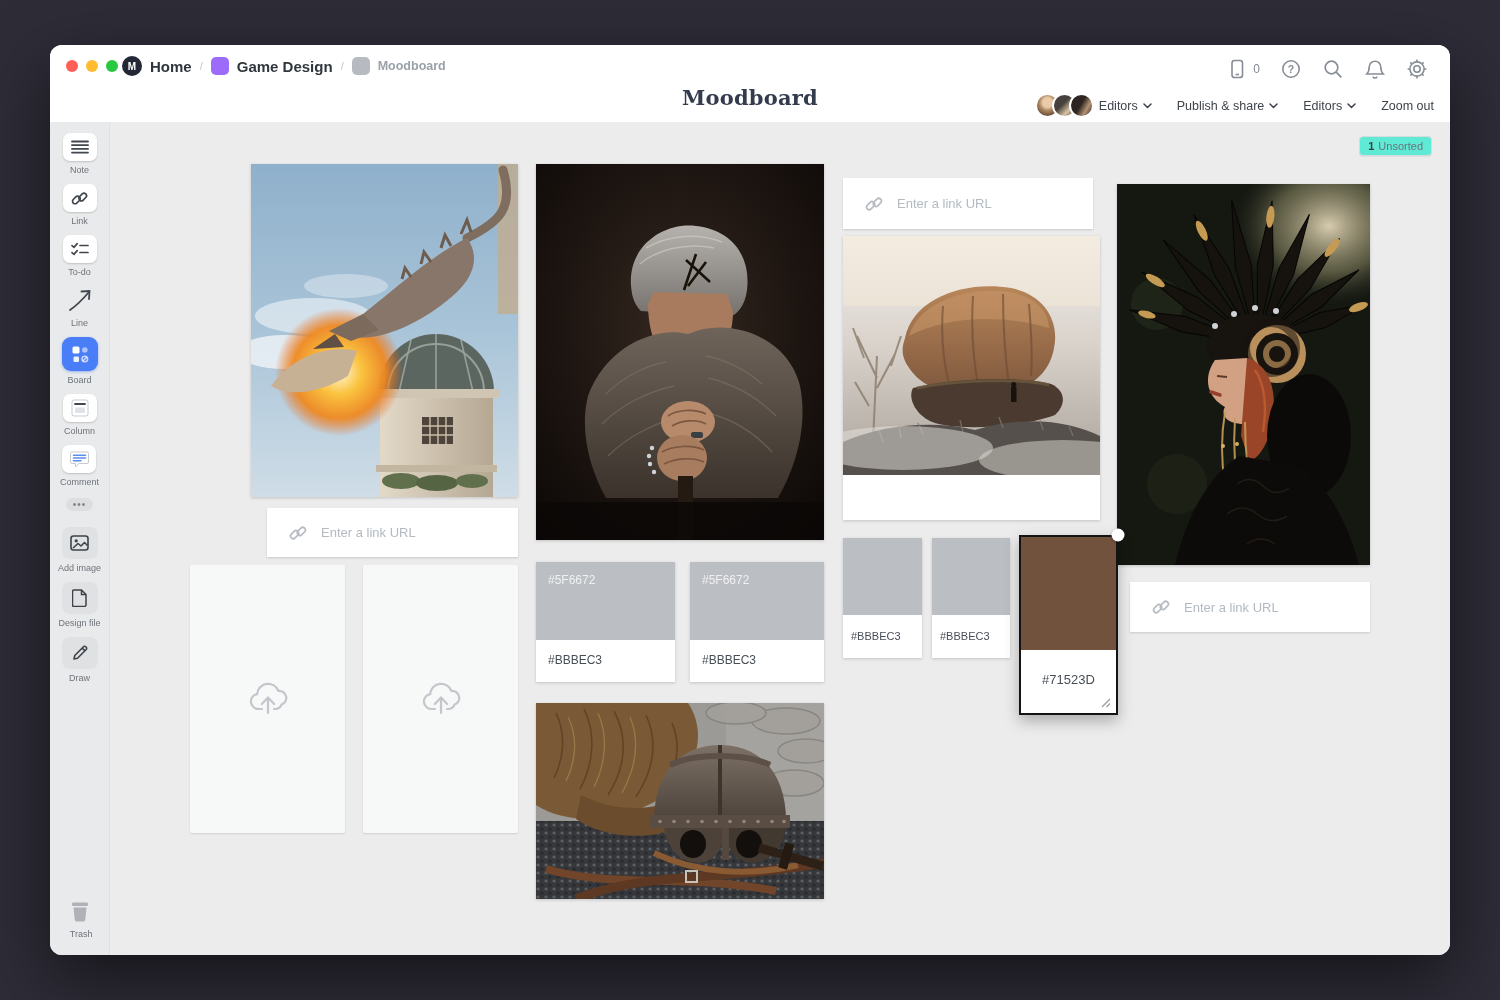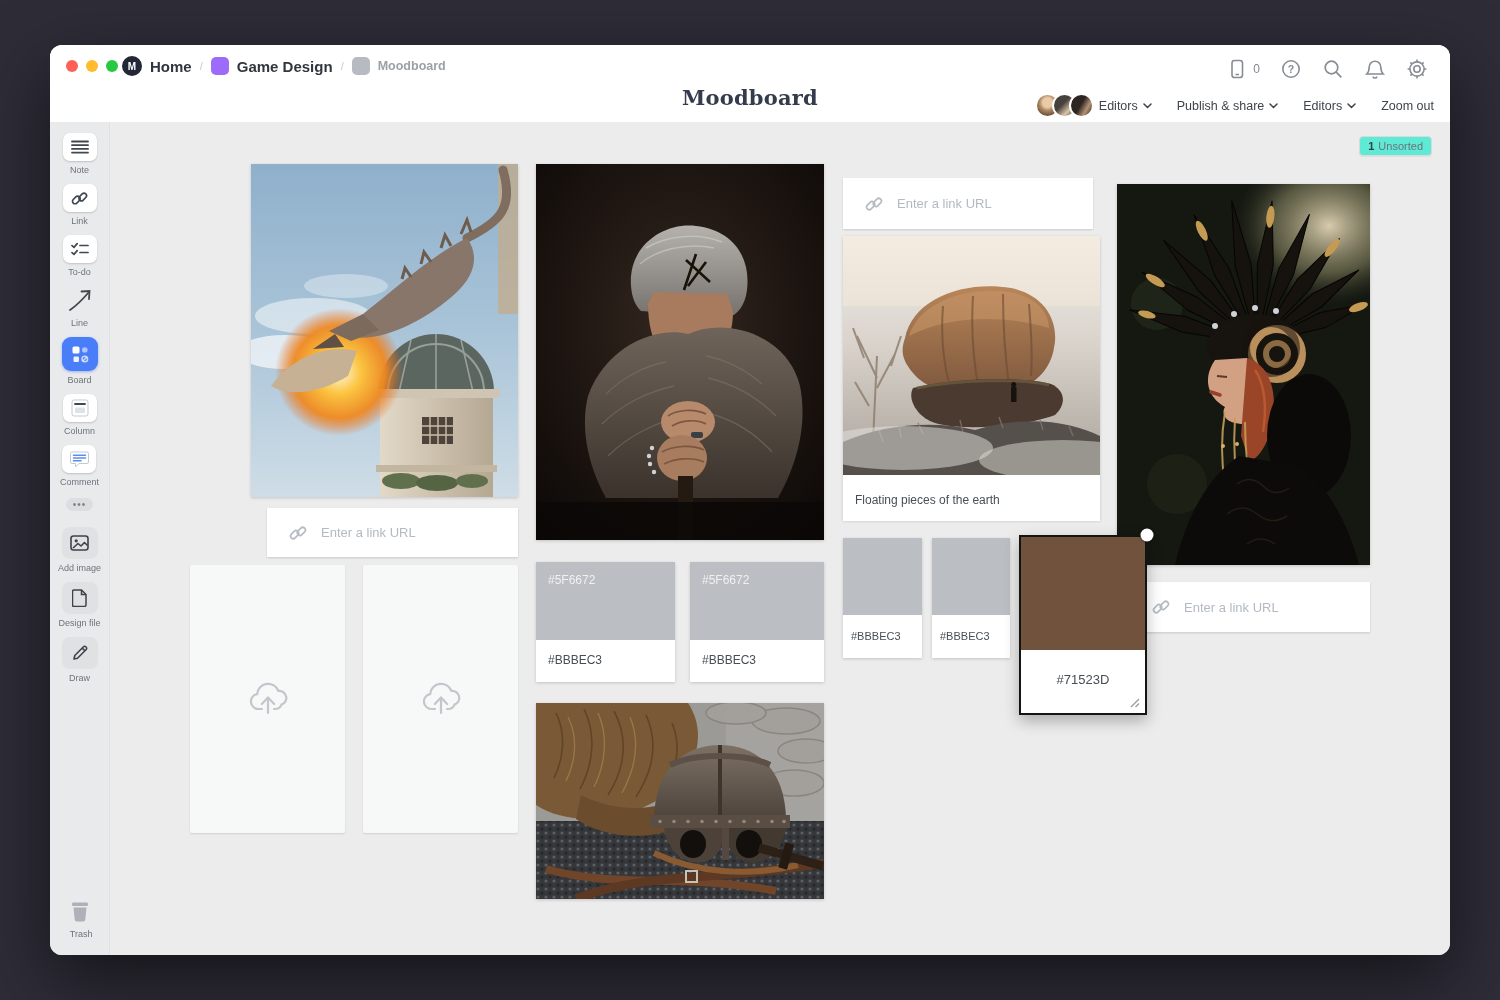--- a/index.html
+++ b/index.html
@@ -520,21 +520,20 @@
         <path d="M74,152 C114,144 180,142 206,149" stroke="#6b5a3f" stroke-width="3" fill="none" opacity=".8"></path>
         <rect x="168" y="151" width="5.5" height="15" fill="#17120e"></rect>
         <circle cx="170.7" cy="148.5" r="2.6" fill="#17120e"></circle>
         <path d="M0,239 L0,206 C40,188 92,184 132,194 C182,178 230,186 257,200 L257,239 Z" fill="#55504b"></path>
         <g stroke="#7d766e" stroke-width="1.4" opacity=".8">
           <path d="M40,206 l-4,-12 M58,202 l-2,-12 M80,198 l-5,-11 M120,196 l-3,-12 M160,192 l-4,-11 M200,194 l-3,-10 M230,200 l-4,-10"></path>
         </g>
         <ellipse cx="60" cy="212" rx="90" ry="22" fill="#e8e4df" opacity=".5"></ellipse>
         <ellipse cx="220" cy="224" rx="84" ry="20" fill="#ded9d3" opacity=".5"></ellipse>
       </svg>
-      <div class="caption">Floating pieces of the earth</div>
     </div>
 
     <div class="card" style="left:733px;top:416px;width:79px;height:120px;">
       <div style="height: 77px; background-color: rgb(187, 190, 195);"></div>
       <div class="caption" style="padding:15px 8px;font-size:11px;">#BBBEC3</div>
     </div>
     <div class="card" style="left:822px;top:416px;width:78px;height:120px;">
       <div style="height: 77px; background-color: rgb(187, 190, 195);"></div>
       <div class="caption" style="padding:15px 8px;font-size:11px;">#BBBEC3</div>
     </div>
@@ -610,21 +609,21 @@
     <div class="card linkcard" style="left:1020px;top:460px;width:240px;height:50px;z-index:2;">
       <svg width="18" height="18" viewBox="0 0 17 17">
         <g fill="none" stroke="#b6bcc3" stroke-width="1.6">
           <rect x="1" y="7.5" width="8.6" height="5" rx="2.5" transform="rotate(-45 5.3 10)"></rect>
           <rect x="7.4" y="4.5" width="8.6" height="5" rx="2.5" transform="rotate(-45 11.7 7)"></rect>
         </g>
         </svg>
       <span class="ph">Enter a link URL</span>
     </div>
 
-    <div class="card sel-card" style="left:909px;top:413px;width:128px;height:180px;">
+    <div class="card sel-card" style="left:909px;top:413px;width:99px;height:180px;">
       <div style="height: 113px; background-color: rgb(113, 82, 61);"></div>
       <div class="caption" style="text-align:center;padding:22px 6px;font-size:13px;">#71523D</div>
       <svg class="resize-glyph" width="10" height="10" viewBox="0 0 10 10">
         <path d="M9,1 L1,9 M9,5.5 L5.5,9" stroke="#9aa0a6" stroke-width="1.4"></path>
       </svg>
       <div class="sel-handle"></div>
     </div>
 
   </div>
 </div>

